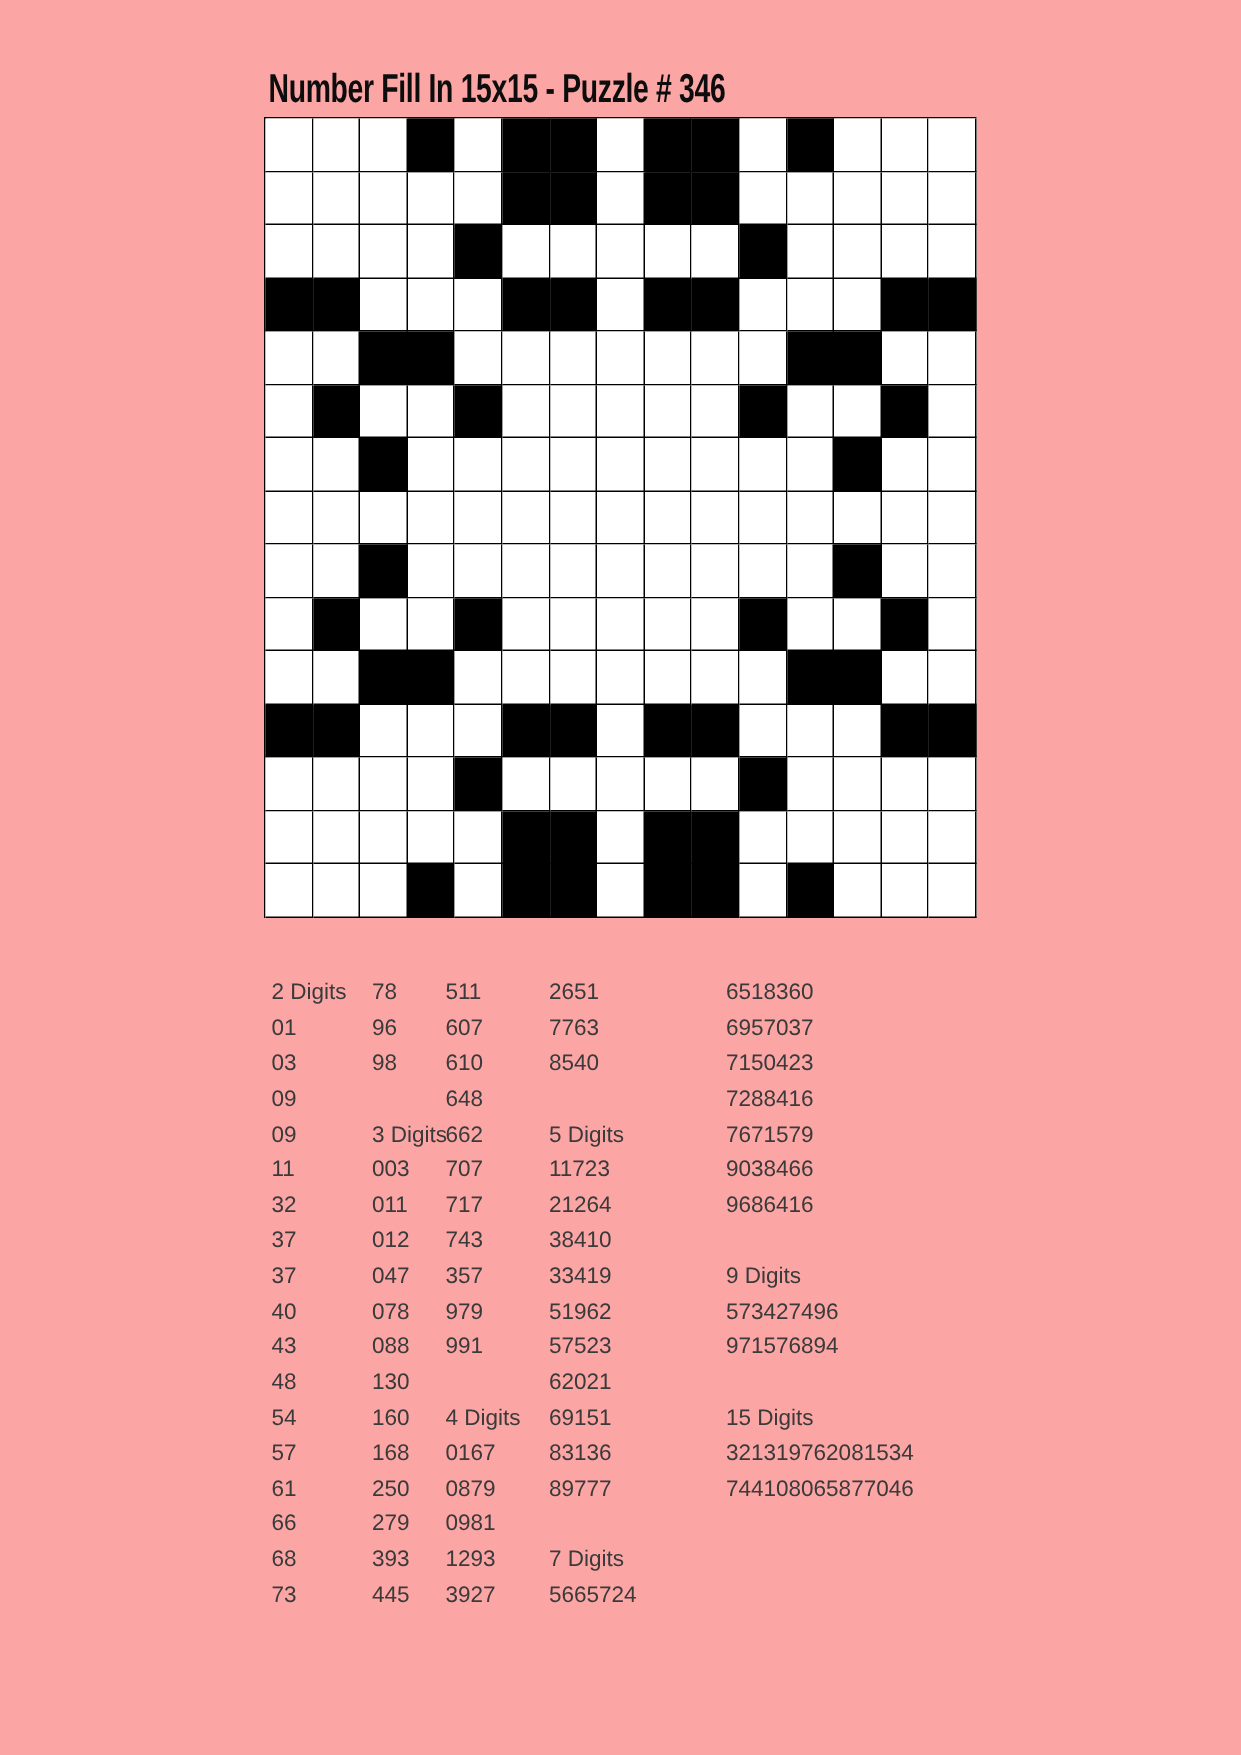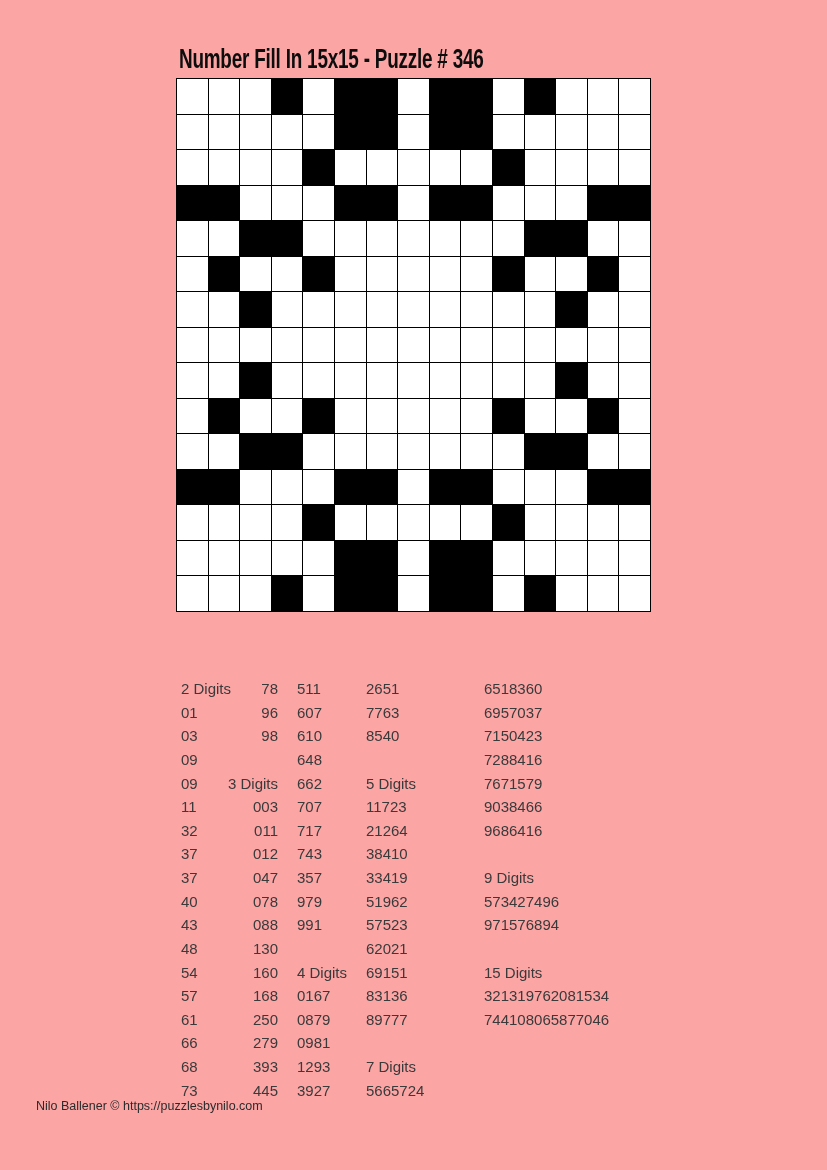--- a/index.html
+++ b/index.html
@@ -42,24 +42,24 @@
   }
   .cell.black { background: #000000; }
 
   .lists {
     position: absolute;
     left: 0; top: 650px;
     width: 827px; height: 430px;
     color: #3a3a3a;
     font-size: 15px;
   }
-  .list-col { position: absolute; top: 0; white-space: nowrap; margin-top: 27px; }
+  .list-col { position: absolute; top: 0; white-space: nowrap; }
   .list-col .list-row { height: 23.63px; line-height: 23.63px; }
   .col-1 { left: 181px; }
-  .col-2 { left: 228px; text-align: right; }
+  .col-2 { left: 248px; }
   .col-3 { left: 297px; }
   .col-4 { left: 366px; }
   .col-5 { left: 484px; }
 
   .footer {
     position: absolute;
     left: 36px; top: 1097px;
     font-size: 12.5px;
     line-height: 19.5px;
     color: #2b2b2b;
@@ -398,16 +398,15 @@
         <div class="list-row">15 Digits</div>
         <div class="list-row">321319762081534</div>
         <div class="list-row">744108065877046</div>
         <div class="list-row">&nbsp;</div>
         <div class="list-row">&nbsp;</div>
         <div class="list-row">&nbsp;</div>
       </div>
   </div>
 
   <div class="footer">
-    <div>Nilo Ballener © https://puzzlesbynilo.com</div>
   </div>
 
 </div>
 
 </body></html>

